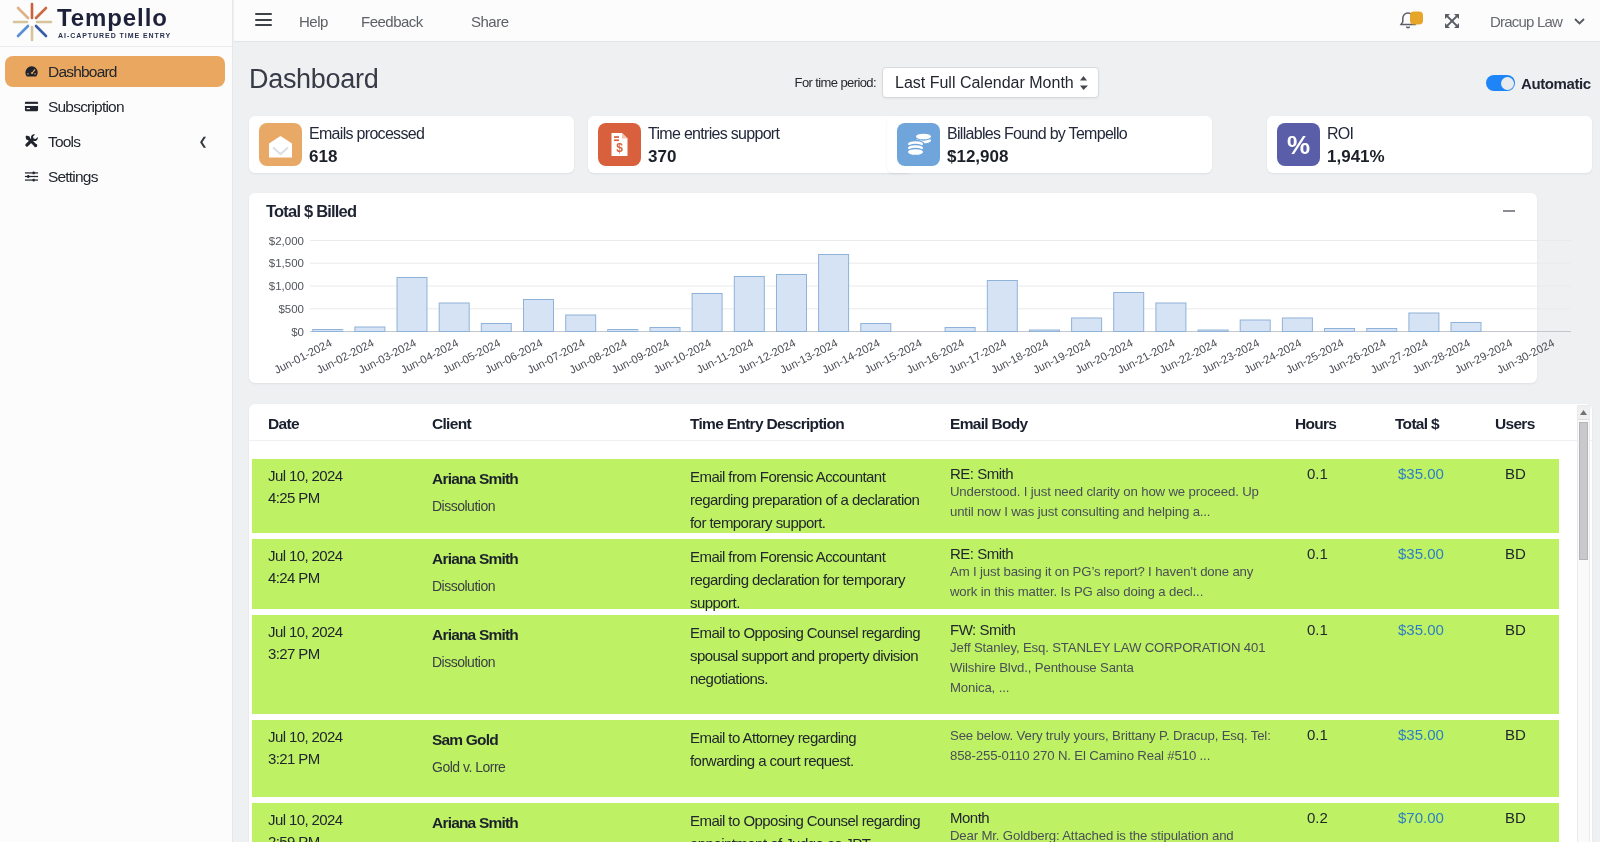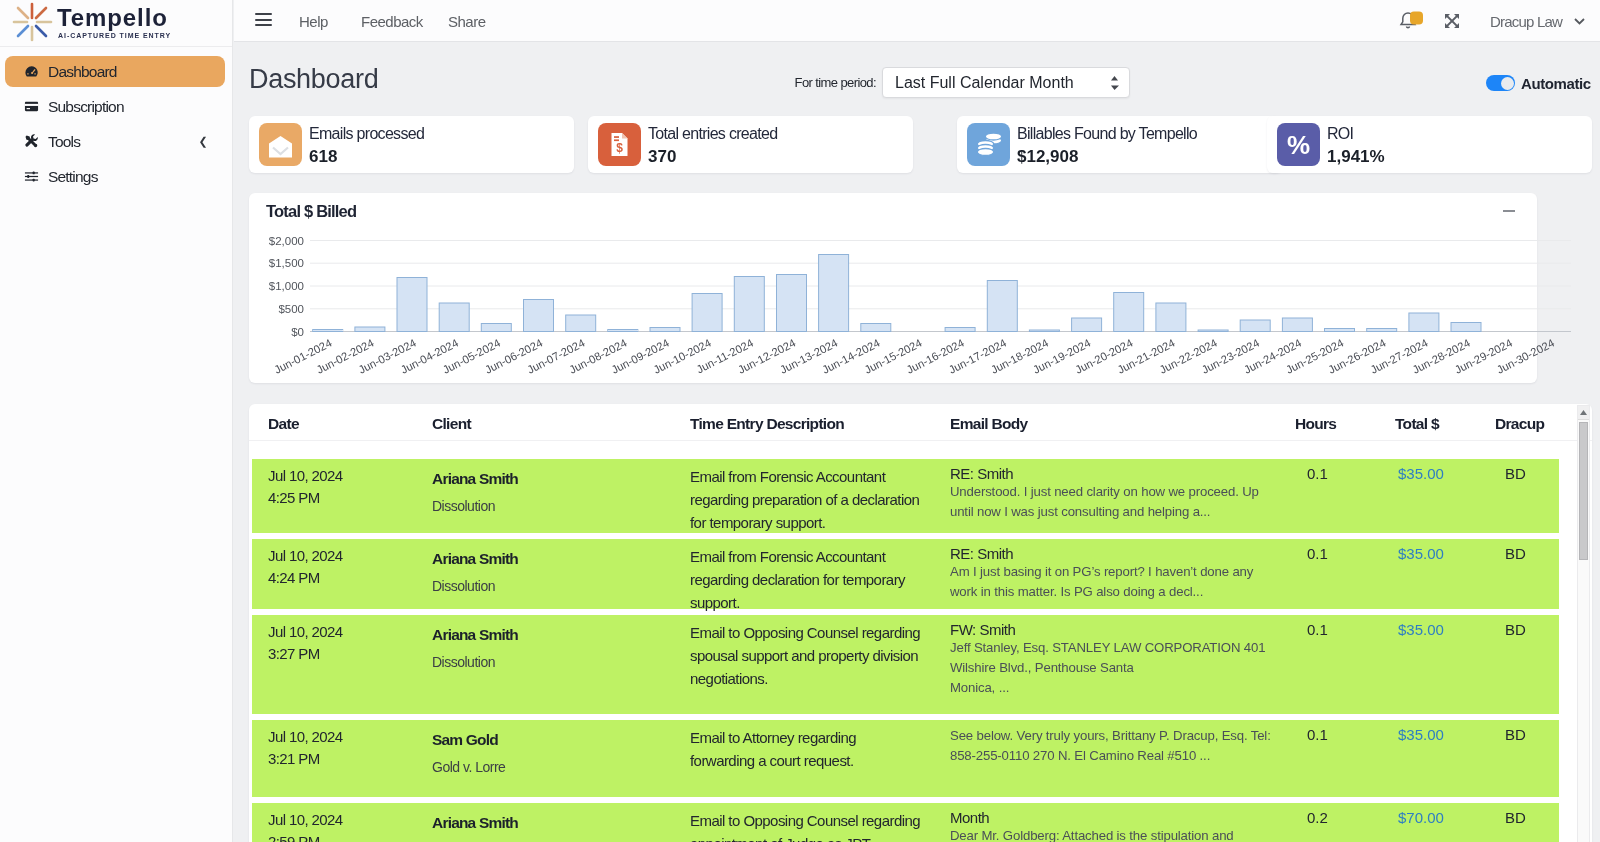--- a/index.html
+++ b/index.html
@@ -21,21 +21,21 @@
 
 .topbar { position:absolute; left:234px; top:0; width:1366px; height:42px; background:#fcfcfd; border-bottom:1px solid #e3e4e7; }
 .tblink { position:absolute; top:13px; font-size:15px; color:#5d6065; letter-spacing:-0.5px; }
 .burger { position:absolute; left:21px; top:13px; width:17px; height:14px; }
 .burger div { height:2px; background:#3d4148; margin-bottom:3.5px; border-radius:1px; }
 
 
 .main { position:absolute; left:233px; top:42px; width:1367px; height:800px; }
 .h1 { position:absolute; left:16px; top:22px; font-size:27px; font-weight:400; color:#363b47; letter-spacing:-0.3px; }
 .ftp { position:absolute; left:520px; width:123px; text-align:right; top:33px; font-size:13px; color:#23272f; letter-spacing:-0.6px; }
-.select { position:absolute; left:649px; top:25px; width:248px; height:31px; background:#fff; border:1px solid #d9dadd; border-radius:4px; box-shadow:0 1px 2px rgba(0,0,0,0.05); font-size:16px; color:#22262e; line-height:29px; padding-left:12px; }
+.select { position:absolute; left:649px; top:25px; width:217px; height:31px; background:#fff; border:1px solid #d9dadd; border-radius:4px; box-shadow:0 1px 2px rgba(0,0,0,0.05); font-size:16px; color:#22262e; line-height:29px; padding-left:12px; }
 .updown { position:absolute; right:10px; top:7px; width:9px; height:16px; }
 .toggle { position:absolute; left:1253px; top:33px; width:29px; height:16px; border-radius:8px; background:#1d85f8; }
 .knob { position:absolute; right:1.5px; top:1.5px; width:13px; height:13px; border-radius:50%; background:#e9ebee; }
 .autotext { position:absolute; left:1288px; top:33px; font-size:15px; font-weight:bold; color:#1f2430; letter-spacing:-0.4px; }
 
 
 .card { position:absolute; top:74px; width:325px; height:57px; background:#fff; border-radius:6px; box-shadow:0 1px 2px rgba(40,40,60,0.08); }
 .scicon { position:absolute; left:10px; top:7px; width:43px; height:43px; border-radius:8px; }
 .sctitle { position:absolute; left:60px; top:9px; font-size:16px; color:#23283a; letter-spacing:-0.7px; }
 .scvalue { position:absolute; left:60px; top:31px; font-size:17px; font-weight:bold; color:#1b2029; }
@@ -132,21 +132,21 @@
 </div>
 
 <div class="topbar">
   <div class="burger">
       <div></div>
       <div></div>
       <div></div>
     </div>
   <span class="tblink" style="left:65px">Help</span>
   <span class="tblink" style="left:127px">Feedback</span>
-  <span class="tblink" style="left:214px">Share</span>
+  <span class="tblink" style="left:237px">Share</span>
   <svg style="position:absolute;left:1164px;top:9px" width="26" height="24" viewBox="0 0 26 24">
     <path d="M10 4a5.2 5.2 0 0 0-5.2 5.2v3.6L3 15.6h14l-1.8-2.8V9.2A5.2 5.2 0 0 0 10 4z" fill="none" stroke="#5a5e66" stroke-width="1.5"></path>
     <path d="M8.4 17.6a1.7 1.7 0 0 0 3.2 0" fill="none" stroke="#5a5e66" stroke-width="1.5"></path>
     <rect x="12" y="2.5" width="13" height="13" rx="4" fill="#e7a62a"></rect>
   </svg>
   <svg style="position:absolute;left:1209px;top:12px" width="18" height="18" viewBox="0 0 18 18">
     <g stroke="#5a5e66" stroke-width="1.8" fill="#5a5e66">
       <line x1="4" y1="4" x2="14" y2="14"></line>
         <line x1="14" y1="4" x2="4" y2="14"></line>
       <path d="M2 2h5L2 7zM16 2v5l-5-5zM2 16v-5l5 5zM16 16h-5l5-5z" stroke="none"></path>
@@ -185,24 +185,24 @@
   <div class="card" style="left:355px">
     <div class="scicon" style="background:#d8603c">
       <svg width="43" height="43" viewBox="0 0 43 43">
           <path d="M13.5 10h10.5l5.5 5.5V33h-16z" fill="#fff"></path>
           <path d="M24 10v5.5h5.5z" fill="#f0c4b2"></path>
           <rect x="16" y="13.2" width="5" height="1.7" fill="#d8603c"></rect>
           <rect x="16" y="16.4" width="5" height="1.7" fill="#d8603c"></rect>
           <text x="21.7" y="28.8" font-size="12" font-weight="bold" fill="#d8603c" text-anchor="middle">$</text>
         </svg>
     </div>
-    <div class="sctitle">Total entries created</div>
+    <div class="sctitle">Time entries support</div>
     <div class="scvalue">370</div>
   </div>
-  <div class="card" style="left:724px">
+  <div class="card" style="left:654px">
     <div class="scicon" style="background:#6fa5db">
       <svg width="43" height="43" viewBox="0 0 43 43">
           <g fill="#fff" stroke="#6fa5db" stroke-width="1.3">
 <ellipse cx="26.5" cy="17.5" rx="8.2" ry="3.5"></ellipse>
 <ellipse cx="26.5" cy="13.5" rx="8.2" ry="3.5"></ellipse>
 <ellipse cx="18.5" cy="21" rx="8.2" ry="3.5"></ellipse>
 <ellipse cx="18.5" cy="25" rx="8.2" ry="3.5"></ellipse>
 <ellipse cx="18.5" cy="29" rx="8.2" ry="3.5"></ellipse>
 </g>
         </svg>
@@ -295,21 +295,21 @@
   </div>
 
   <div class="tablecard">
     <div class="thead">
       <div class="th" style="left:19px">Date</div>
       <div class="th" style="left:183px">Client</div>
       <div class="th" style="left:441px">Time Entry Description</div>
       <div class="th" style="left:701px">Email Body</div>
       <div class="th" style="left:1046px">Hours</div>
       <div class="th" style="left:1146px">Total $</div>
-      <div class="th" style="left:1246px">Dracup</div>
+      <div class="th" style="left:1246px">Users</div>
     </div>
 <div class="trow" style="height:74px">
   <div class="c cdate">Jul 10, 2024<br>4:25 PM</div>
   <div class="c cclient"><span class="cname">Ariana Smith</span><br><span class="cmatter">Dissolution</span></div>
   <div class="c cted">Email from Forensic Accountant<br>regarding preparation of a declaration<br>for temporary support.</div>
   <div class="c cemail">
           <div class="subj">RE: Smith</div>
           <div class="ebody">Understood. I just need clarity on how we proceed. Up<br>until now I was just consulting and helping a...</div>
         </div>
   <div class="c chours">0.1</div>

